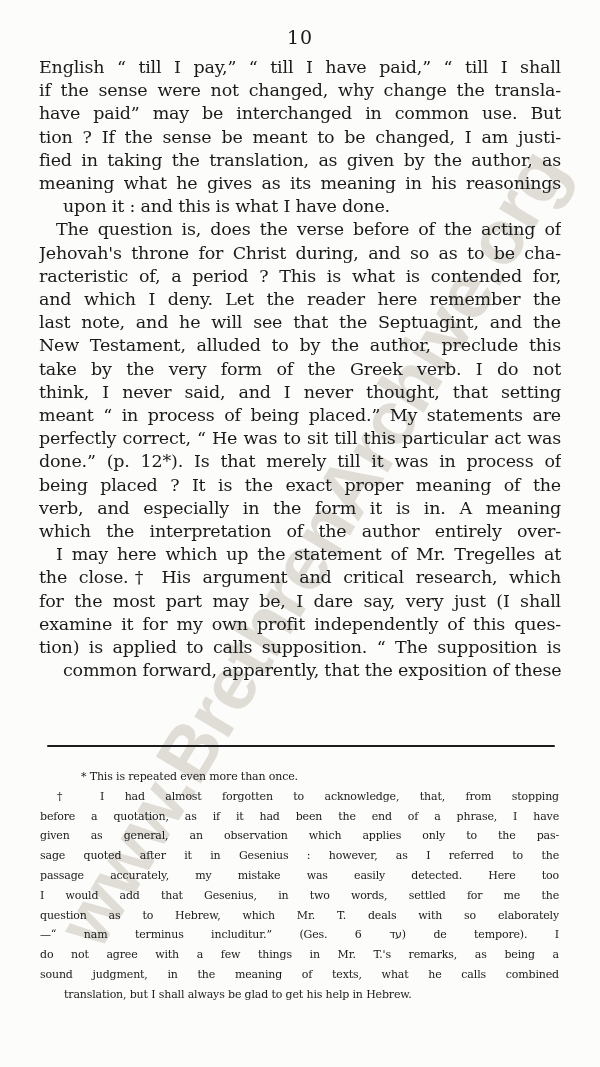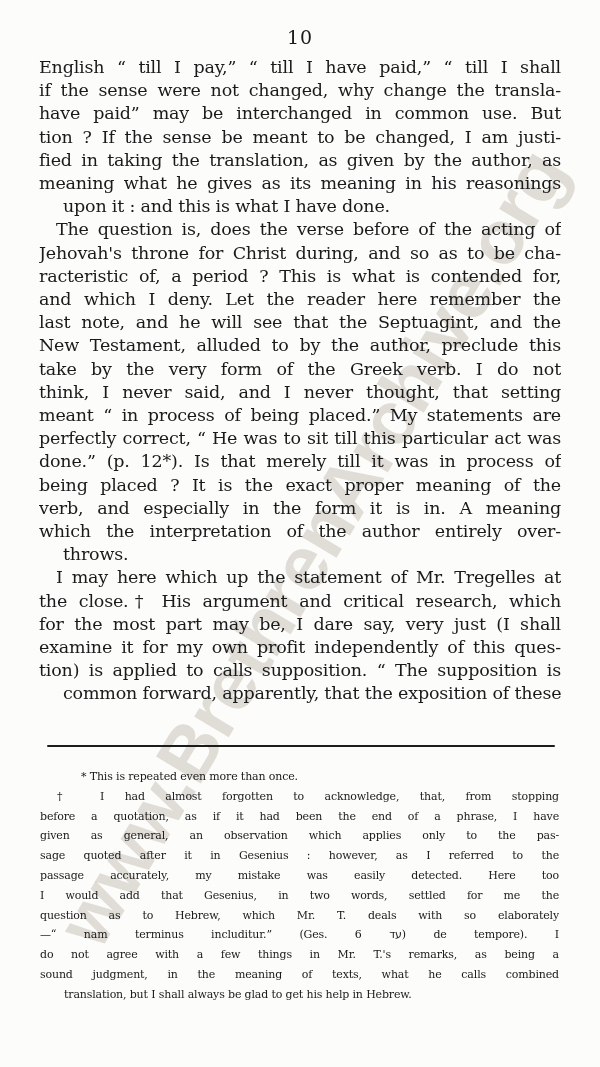--- a/index.html
+++ b/index.html
@@ -108,21 +108,20 @@
         <div class="line">last note, and he will see that the Septuagint, and the</div>
         <div class="line">New Testament, alluded to by the author, preclude this</div>
         <div class="line">take by the very form of the Greek verb.   I do not</div>
         <div class="line">think, I never said, and I never thought, that setting</div>
         <div class="line">meant “ in process of being placed.”   My statements are</div>
         <div class="line">perfectly correct, “ He was to sit till this particular act was</div>
         <div class="line">done.” (p. 12*).   Is that merely till it was in process of</div>
         <div class="line">being placed ?   It is the exact proper meaning of the</div>
         <div class="line">verb, and especially in the form it is in.   A meaning</div>
         <div class="line">which the interpretation of the author entirely over-</div>
-        <div class="line last">throws.</div>
       </div>
       <div class="para indent">
         <div class="line first">I may here which up the statement of Mr. Tregelles at</div>
         <div class="line">the close.†   His argument and critical research, which</div>
         <div class="line">for the most part may be, I dare say, very just (I shall</div>
         <div class="line">examine it for my own profit independently of this ques-</div>
         <div class="line">tion) is applied to calls supposition.   “ The supposition is</div>
         <div class="line last">common forward, apparently, that the exposition of these</div>
       </div>
     </div>

